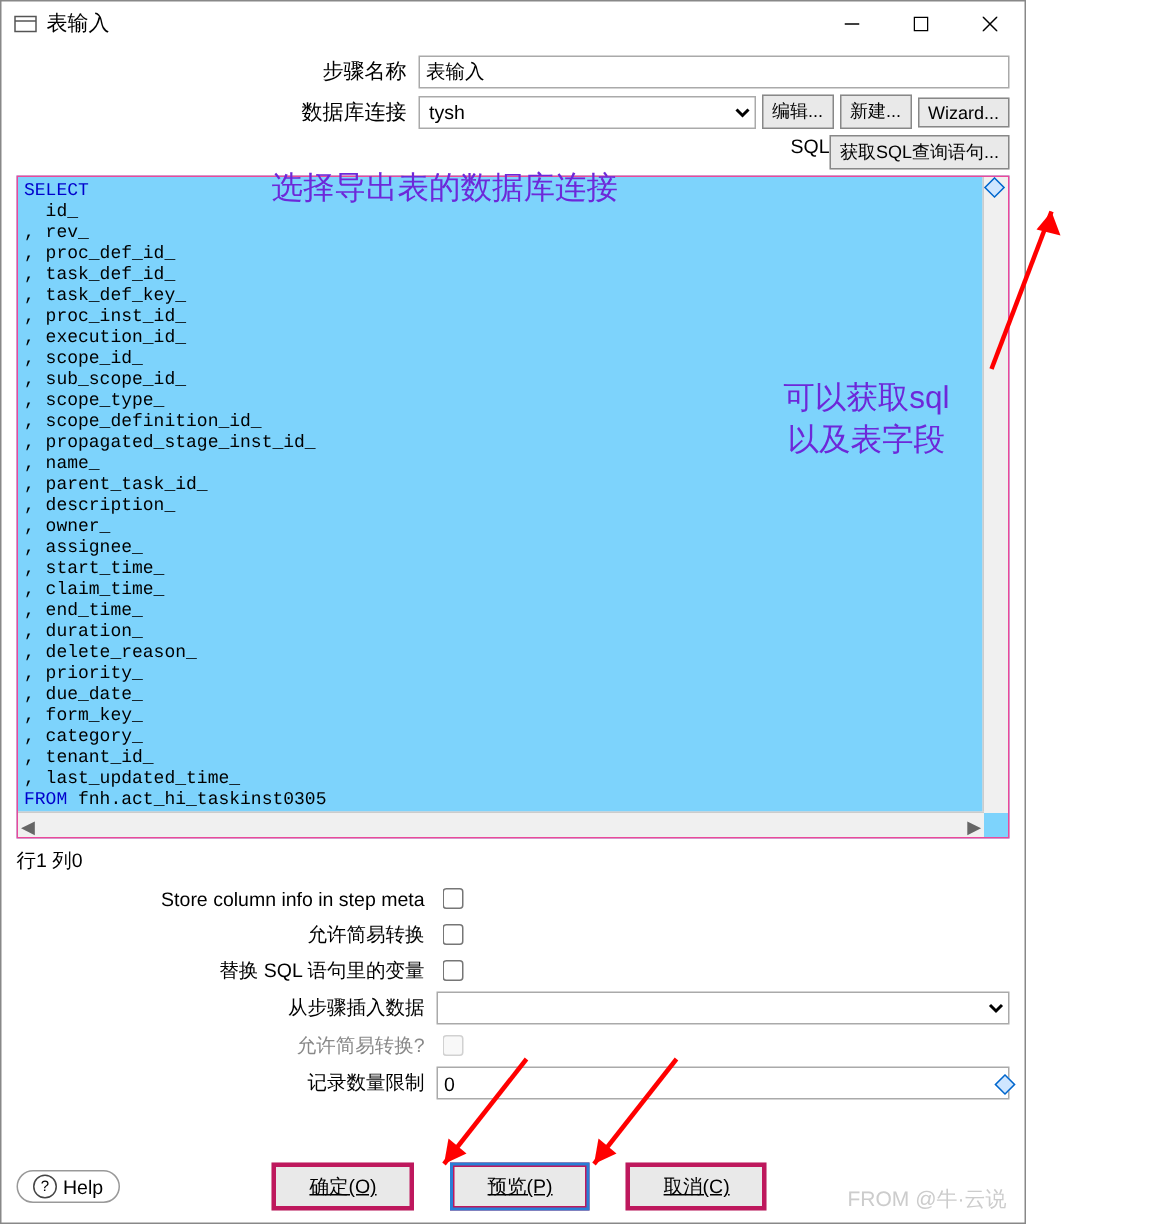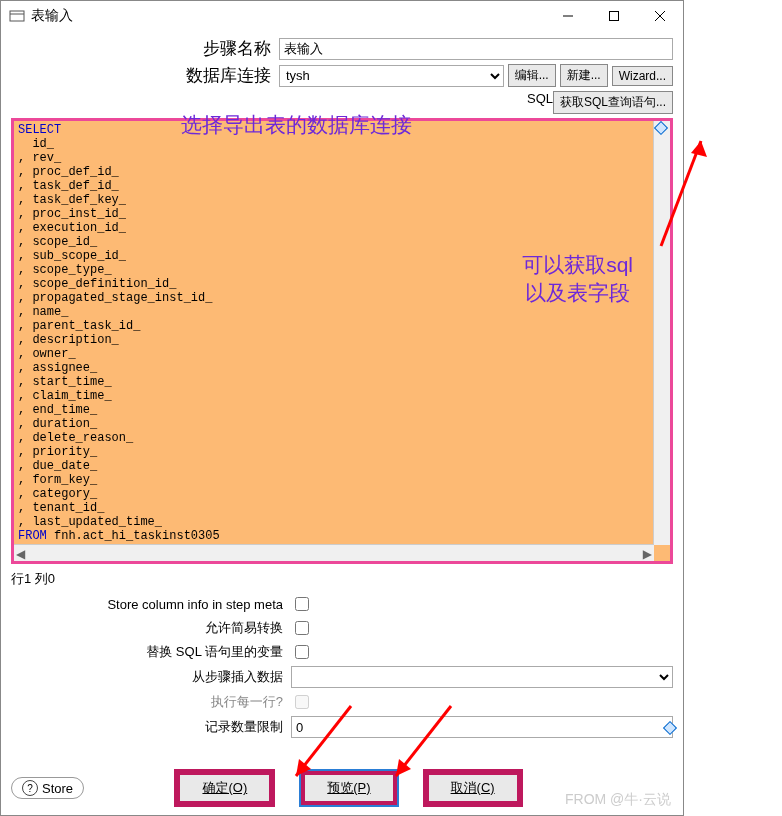--- a/index.html
+++ b/index.html
@@ -41,21 +41,21 @@
 
   .form-row {
     display: flex;
     align-items: center;
     margin-bottom: 4px;
   }
   .form-row .label {
     width: 260px;
     text-align: right;
     padding-right: 8px;
-    font-size: 17px;
+    font-size: 14px;
     font-family: Liberation Mono, monospace;
   }
   .form-input {
     flex: 1;
     height: 22px;
     border: 1px solid #aaa;
     padding: 0 4px;
     font-size: 13px;
     box-sizing: border-box;
     background: #fff;
@@ -83,24 +83,24 @@
   .annot {
     color: #6d28d9;
     font-size: 21px;
     position: absolute;
     z-index: 50;
     pointer-events: none;
   }
 
   .sql-editor-wrap {
     position: relative;
-    border: 3px solid #ec4899;
+    border: 1px solid #ec4899;
     height: 440px;
     overflow: hidden;
-    background: #fdba74;
+    background: #7dd3fc;
   }
   .sql-editor {
     position: absolute;
     top: 0; left: 0; right: 16px; bottom: 16px;
     overflow: auto;
     padding: 2px 4px;
     font-family: "Courier New", monospace;
     font-size: 12px;
     line-height: 14px;
     white-space: pre;
@@ -165,21 +165,21 @@
     display: inline-flex; align-items: center; justify-content: center;
     font-size: 10px;
   }
   .bottom-btns {
     flex: 1;
     display: flex;
     justify-content: center;
     gap: 24px;
   }
   .bigbtn {
-    border: 6px solid #be185d;
+    border: 3px solid #be185d;
     background: #e9e9e9;
     padding: 4px 22px;
     font-size: 13px;
   }
   .bigbtn.focused { outline: 2px solid #2a7ed6; outline-offset: -2px; }
 
   .watermark {
     position: absolute;
     right: 12px; bottom: 6px;
     color: #ccc;
@@ -307,21 +307,21 @@
     </div>
     <div class="opt-row">
       <div class="opt-label">替换 SQL 语句里的变量</div>
       <input type="checkbox" style="">
     </div>
     <div class="opt-row">
       <div class="opt-label">从步骤插入数据</div>
       <select class="small-input"><option></option></select>
     </div>
     <div class="opt-row">
-      <div class="opt-label disabled">执行每一行?</div>
+      <div class="opt-label disabled">允许简易转换?</div>
       <input type="checkbox" disabled="" style="">
     </div>
     <div class="opt-row" style="position:relative;">
       <div class="opt-label">记录数量限制</div>
       <input class="small-input" value="0" style="">
       <div class="dia" style="right:-2px; top:7px;"></div>
     </div>
 
 
     <svg class="arrow" style="left:280px; top:670px;" width="90" height="90">
@@ -331,21 +331,21 @@
     <svg class="arrow" style="left:380px; top:670px;" width="90" height="90">
       <line x1="70" y1="5" x2="15" y2="75" stroke="#ff0000" stroke-width="3"></line>
       <polygon points="15,75 18,58 30,68" fill="#ff0000"></polygon>
     </svg>
 
   </div>
 
   <div class="bottom-bar">
     <div class="help">
       <span class="q">?</span>
-      <span>Store</span>
+      <span>Help</span>
     </div>
     <div class="bottom-btns">
       <div class="bigbtn"><u>确定(O)</u></div>
       <div class="bigbtn focused"><u>预览(P)</u></div>
       <div class="bigbtn"><u>取消(C)</u></div>
     </div>
     <div style="width:60px;"></div>
   </div>
 
   <div class="watermark">FROM @牛·云说</div>

